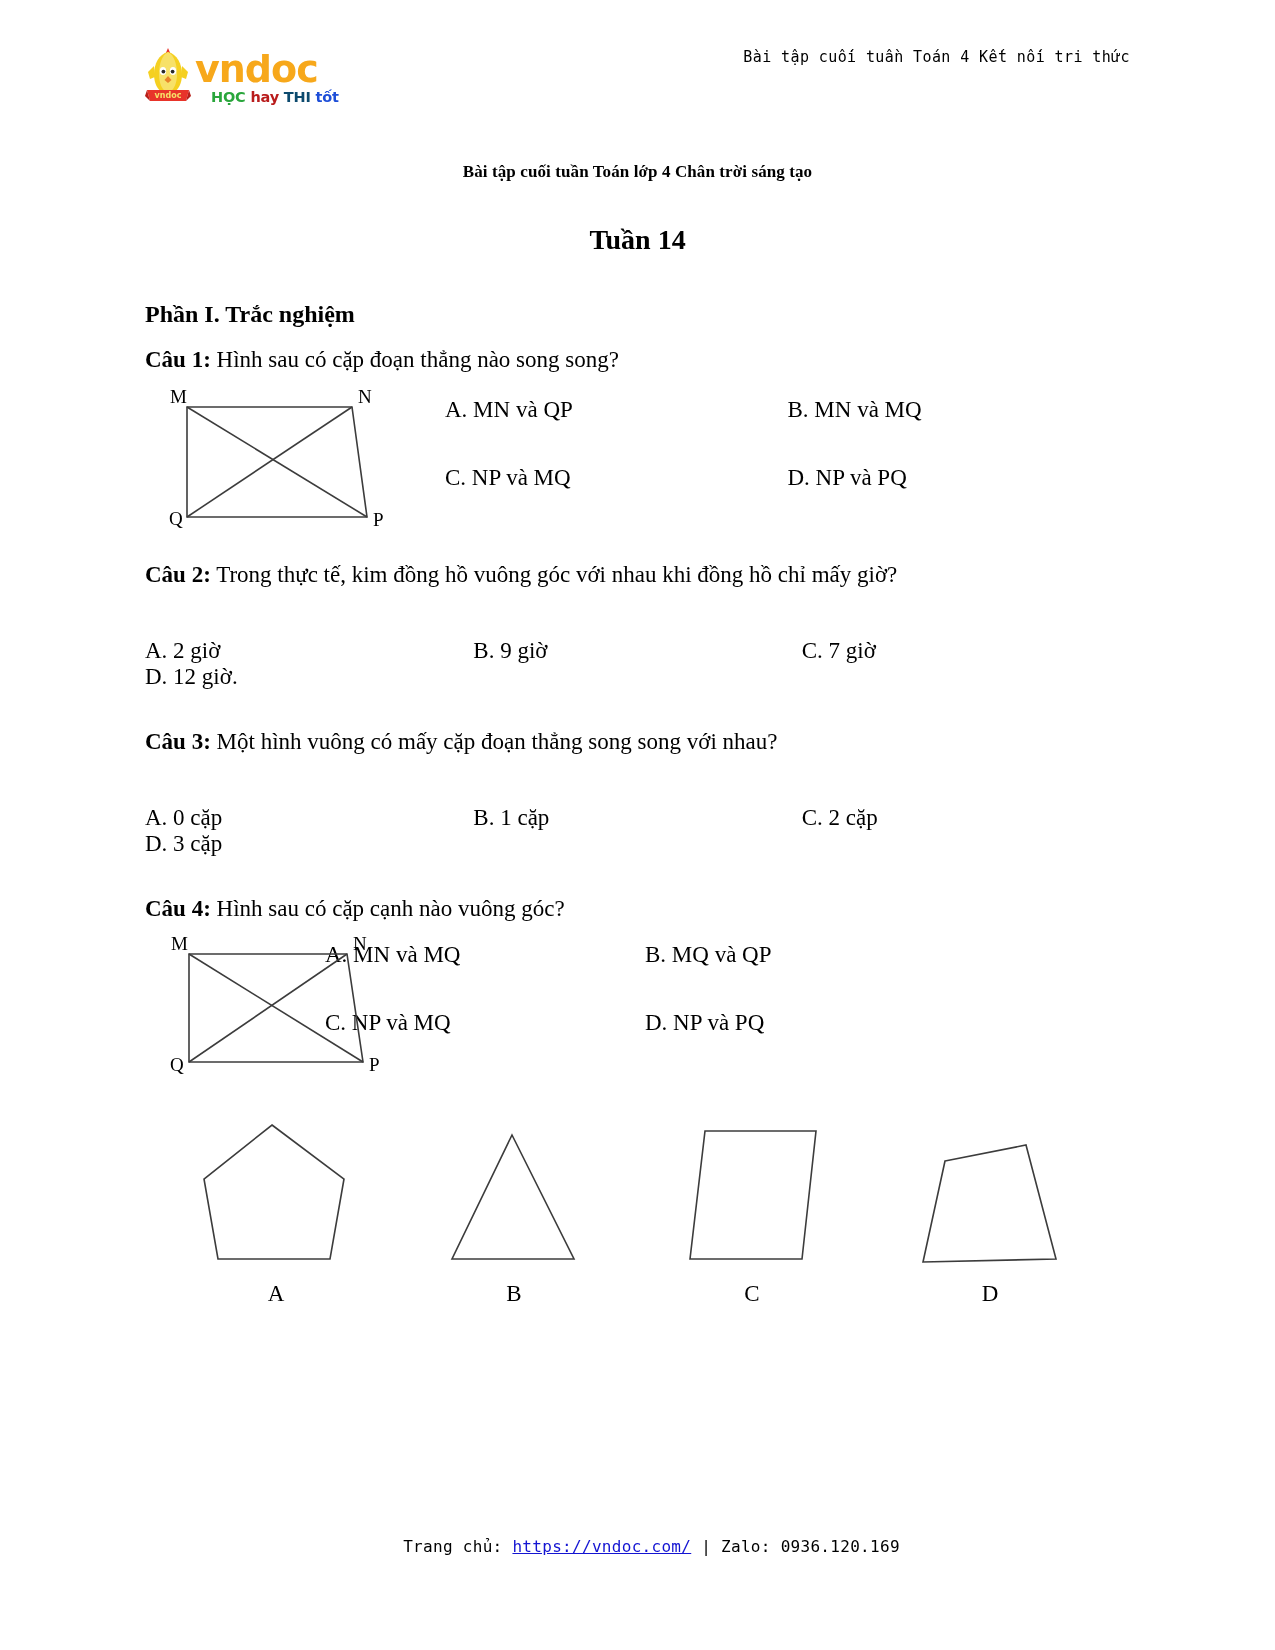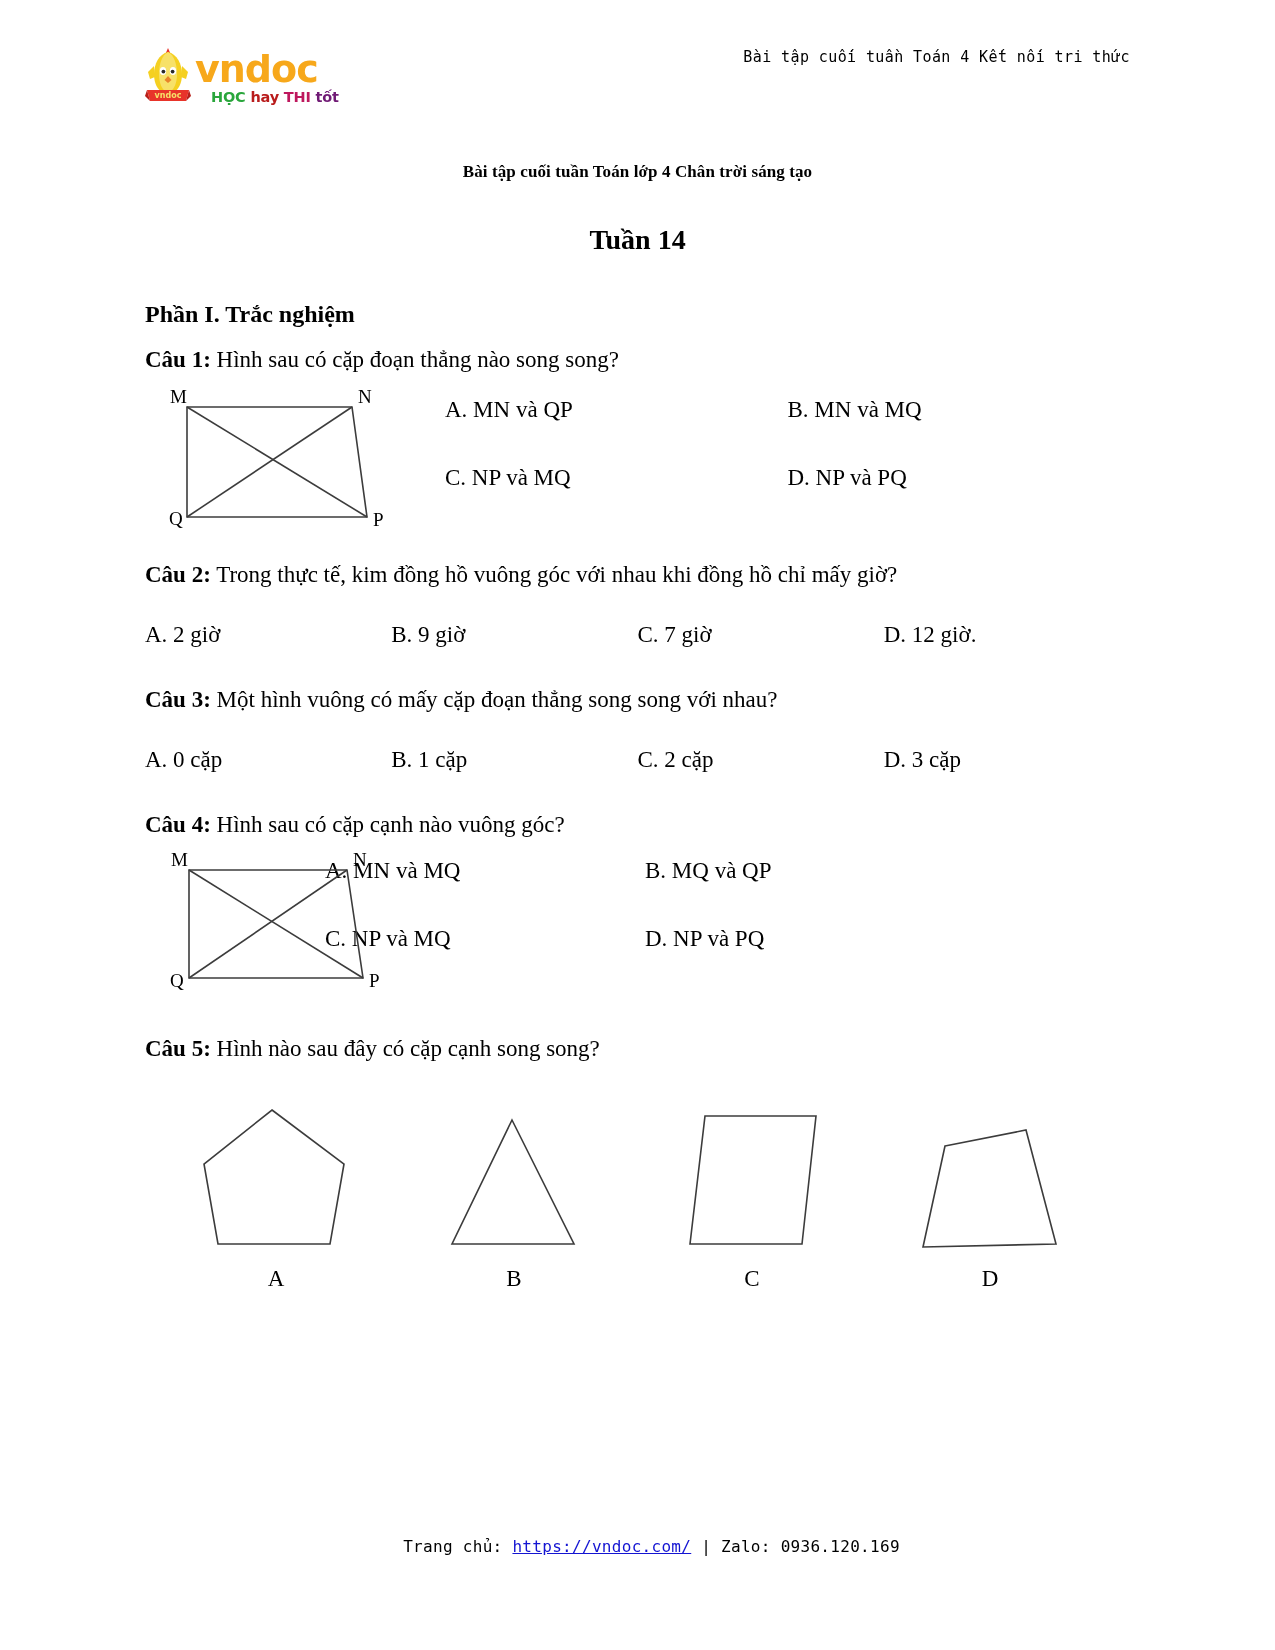--- a/index.html
+++ b/index.html
@@ -63,22 +63,22 @@
   .logo-tag {
     font-family: "DejaVu Sans", sans-serif;
     font-weight: bold;
     font-size: 14.5px;
     letter-spacing: -0.2px;
     white-space: nowrap;
     margin-top: 2px;
   }
   .tag-hoc { color: #2aa63c; margin-left: 16px; }
   .tag-hay { color: #b91c1c; }
-  .tag-thi { color: #be185d; }
-  .tag-tot { color: #701a75; }
+  .tag-thi { color: #0c4a6e; }
+  .tag-tot { color: #1d4ed8; }
 
   .header-right {
     position: absolute;
     right: 0;
     top: 48px;
     font-family: "DejaVu Sans Mono", "Liberation Mono", monospace;
     font-size: 15px;
     letter-spacing: 0.4px;
     white-space: nowrap;
     color: #000;
@@ -136,22 +136,22 @@
     grid-template-columns: 1fr 1fr;
     row-gap: 42px;
   }
   .opt {
     font-size: 23px;
     white-space: nowrap;
   }
 
   .opts-row4 {
     display: grid;
-    grid-template-columns: repeat(4, 1fr);
-    margin-top: 32px;
+    grid-template-columns: repeat(3, 1fr);
+    margin-top: 48px;
     font-size: 23px;
   }
   .opts-row4 .opt { font-size: 23px; }
 
   
   .fig-mnpq { position: relative; }
   .fig-mnpq svg { display: block; overflow: visible; }
   .shape-line {
     fill: none;
     stroke: #3c3c3c;
@@ -323,23 +323,20 @@
           <div class="opt">A. MN và MQ</div>
           <div class="opt">B. MQ và QP</div>
           <div class="opt">C. NP và MQ</div>
           <div class="opt">D. NP và PQ</div>
         </div>
       </div>
     </div>
   </div>
 
   <div class="question" style="margin-top:44px;">
-    <div class="q-text">
-      <span class="q-label">Câu 5:</span><span> Hình nào sau đây có cặp cạnh song song?</span>
-    </div>
 
     <div class="shapes-row">
 
       <div class="shape-cell">
         <svg width="160" height="150" viewBox="0 0 160 150">
           <path class="shape-line" d="M76 8 L148 62 L134 142 L22 142 L8 62 Z"></path>
         </svg>
         <div class="shape-caption">A</div>
       </div>
 

